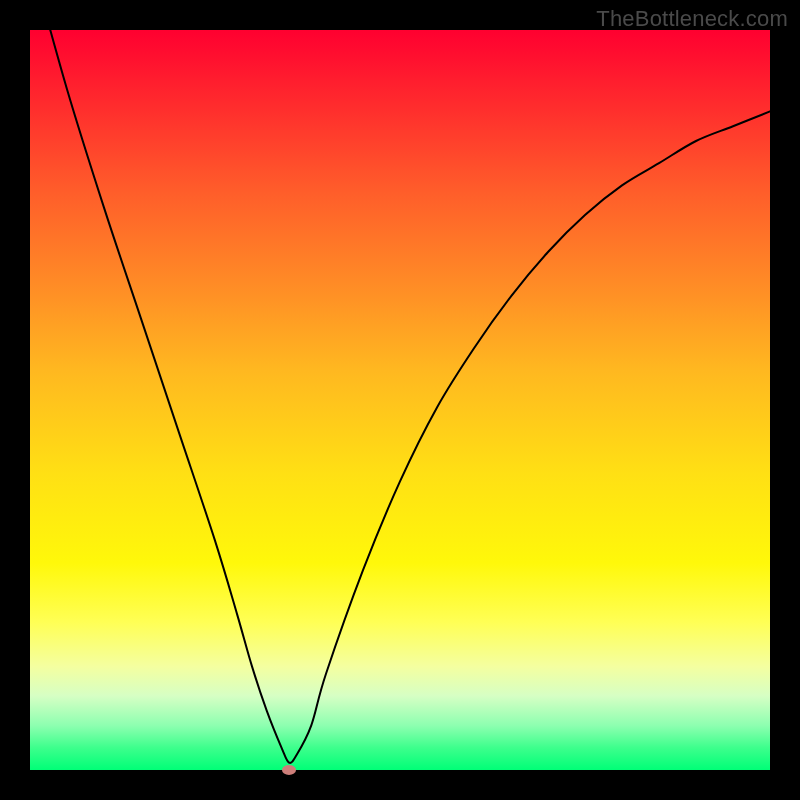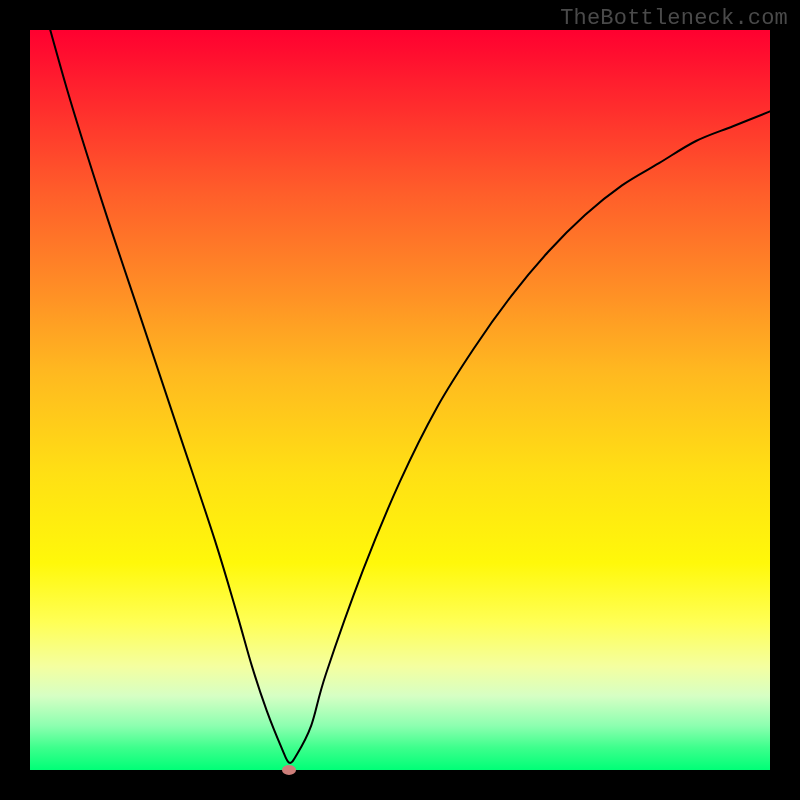--- a/index.html
+++ b/index.html
@@ -29,21 +29,21 @@
       #d6ffc4 90%,
       #8dffb0 94%,
       #3dff8c 97%,
       #00ff77 100%
     );
   }
   .watermark {
     position: absolute;
     top: 6px;
     right: 12px;
-    font-family: Liberation Mono, monospace;
+    font-family: Liberation Sans, sans-serif;
     font-size: 22px;
     color: #4a4a4a;
     font-weight: 500;
     letter-spacing: 0.2px;
   }
   svg.curve {
     position: absolute;
     left: 0;
     top: 0;
     width: 740px;

